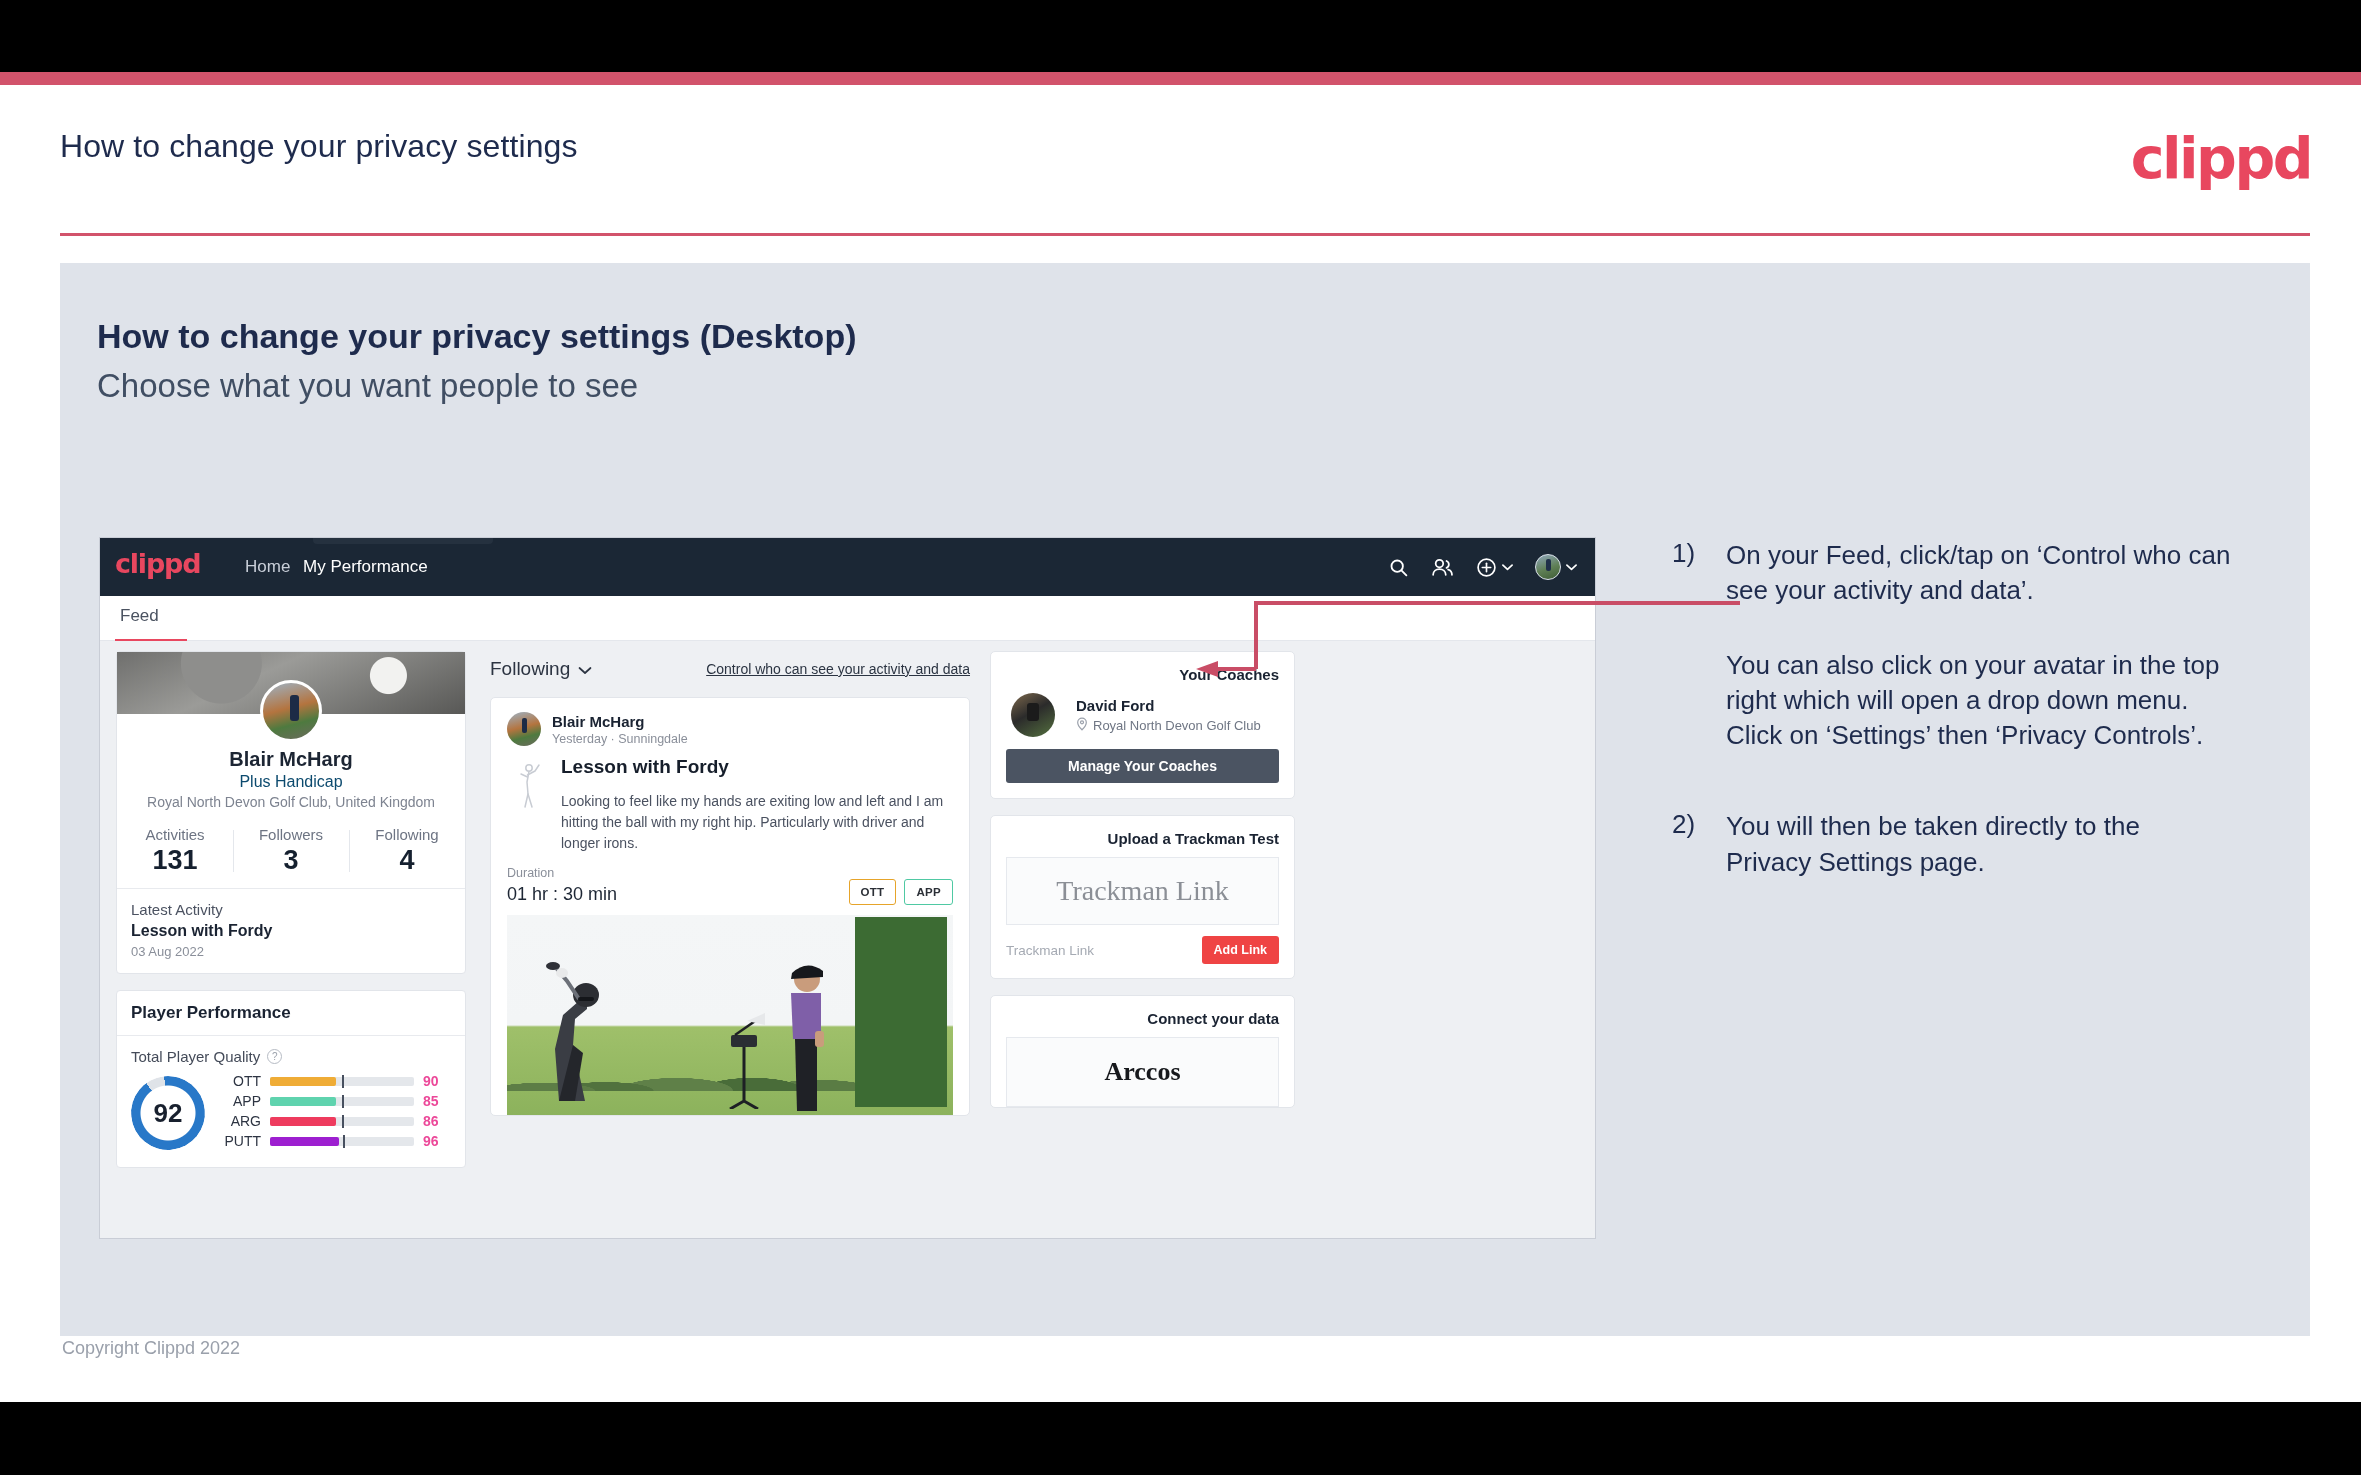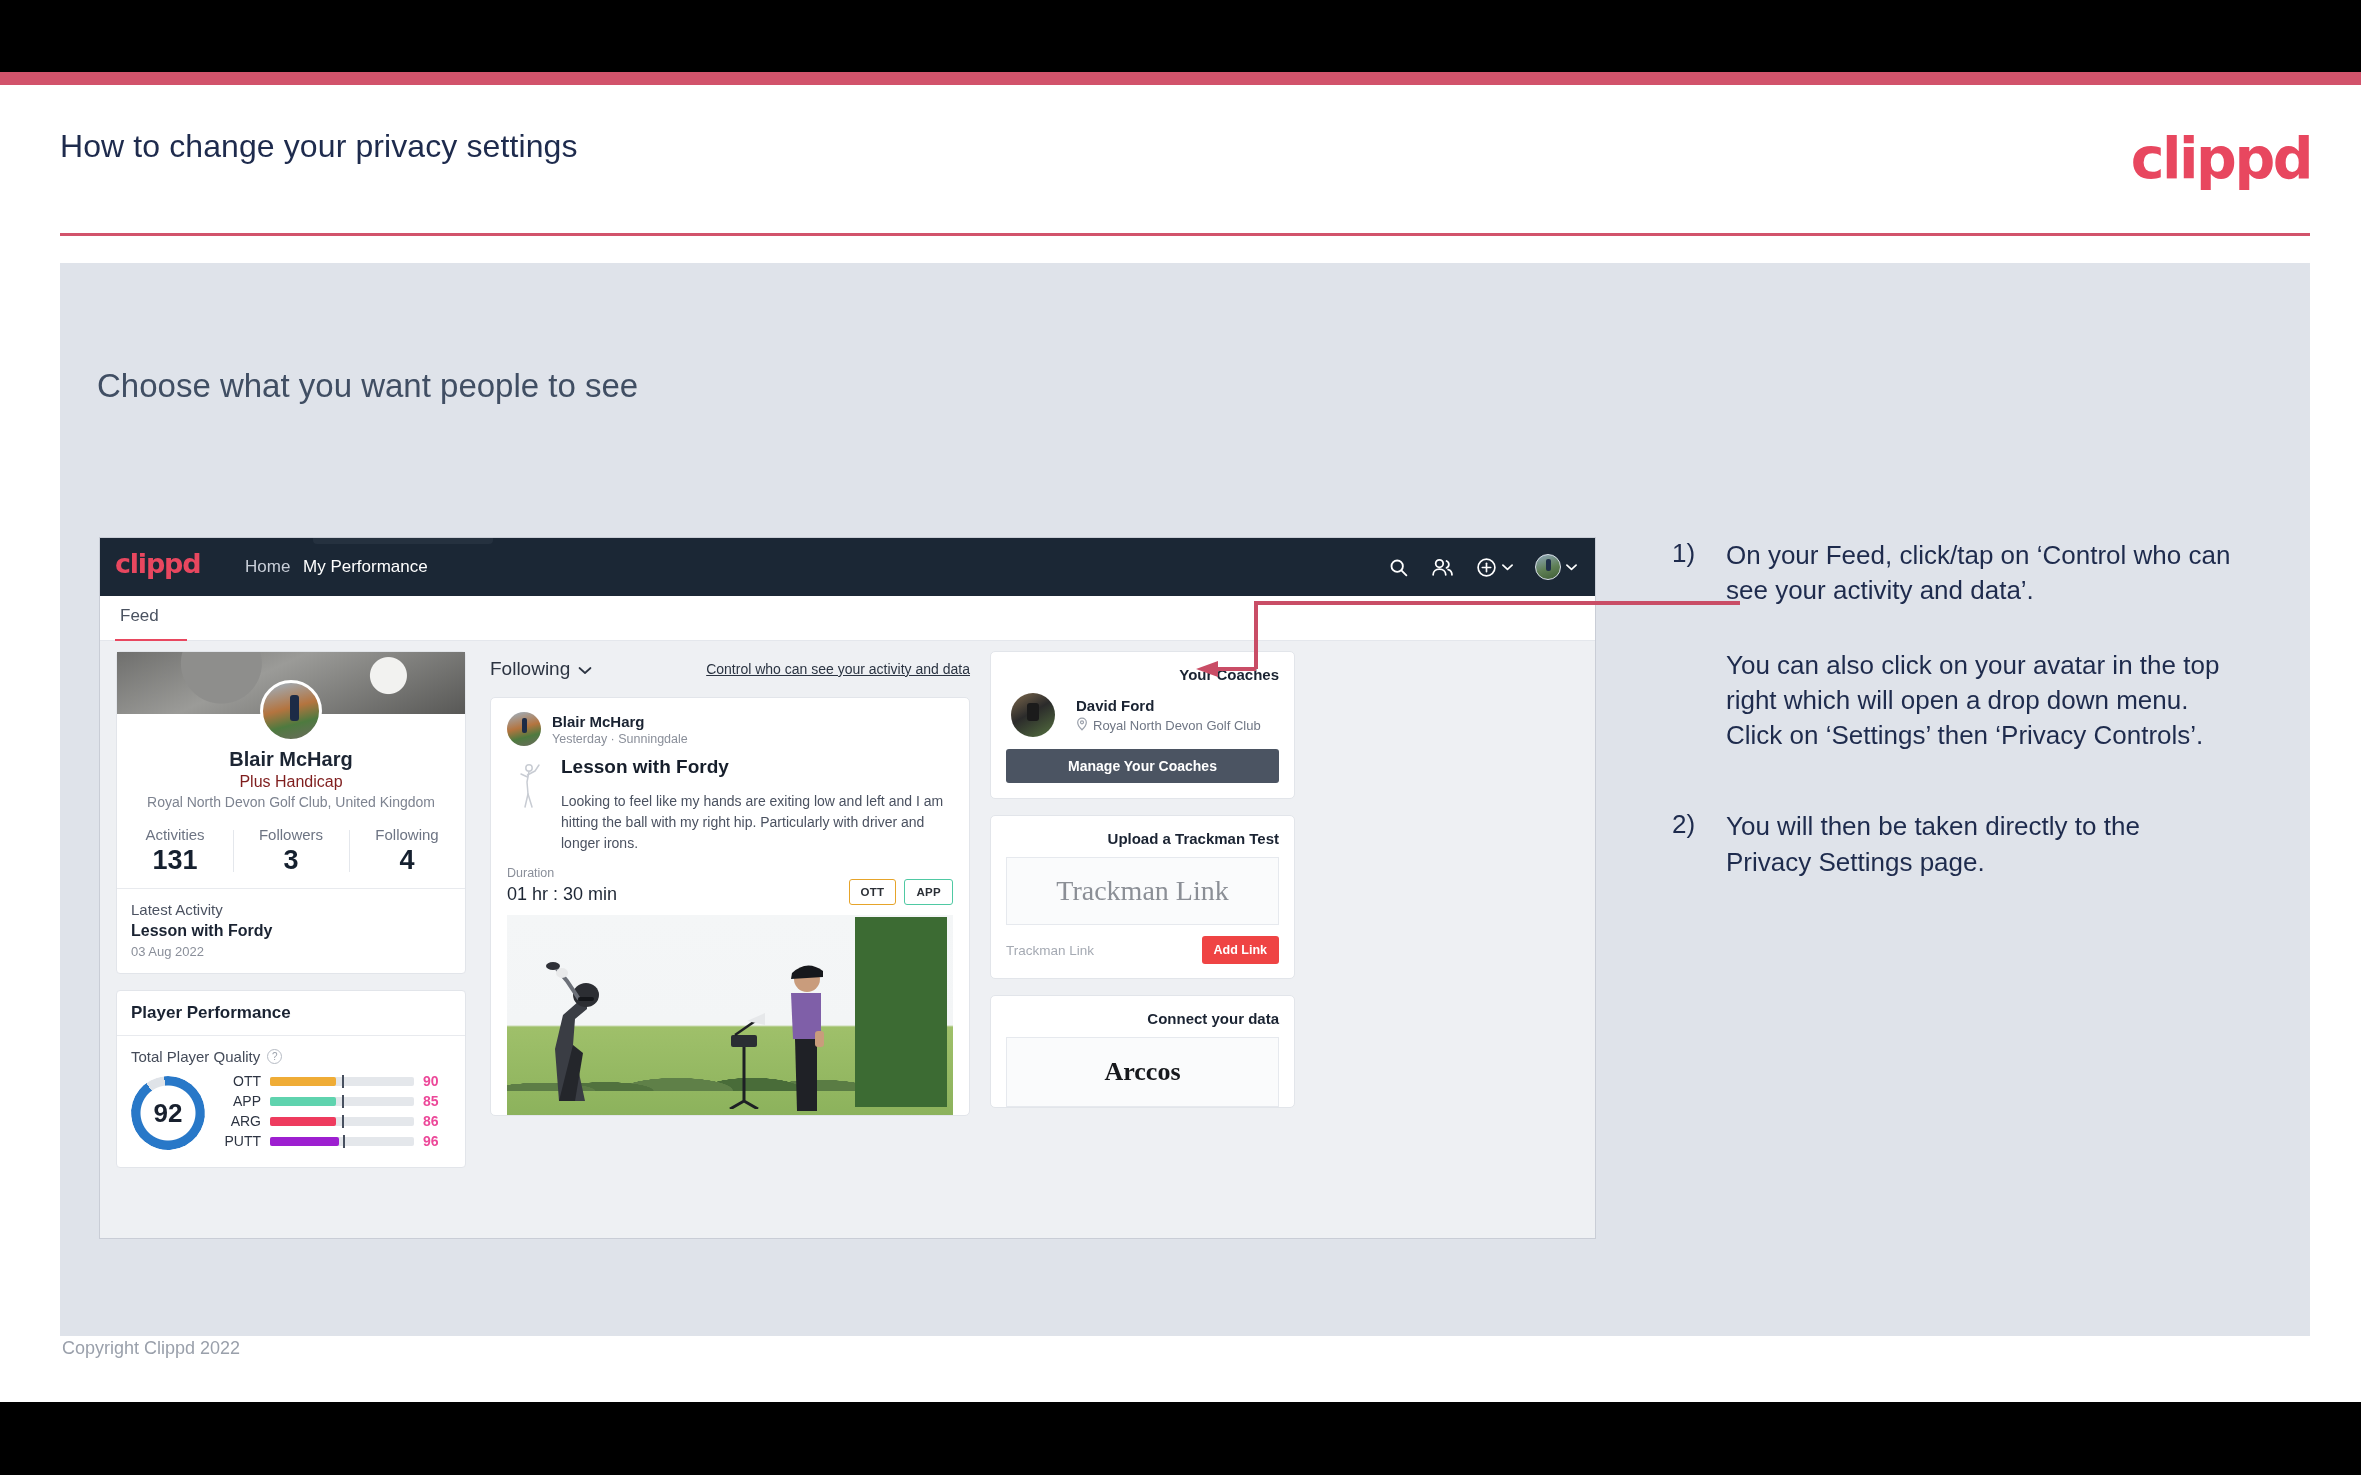--- a/index.html
+++ b/index.html
@@ -121,21 +121,21 @@
   .profile-avatar {
     width:62px; height:62px; border-radius:50%; border:3px solid #fff;
     margin:-34px auto 0; position:relative; overflow:hidden;
     background:linear-gradient(165deg,#9db3c6 0%,#b4743f 45%,#4e7a3f 70%,#6d6a5f 100%);
   }
   .profile-avatar::after{
     content:""; position:absolute; left:27px; top:12px; width:9px; height:26px;
     background:#1d2b46; border-radius:3px;
   }
   .profile-name { text-align:center; font-size:20px; font-weight:700; color:#1c2533; margin-top:6px; }
-  .profile-sub  { text-align:center; font-size:16px; color:#7f1d1d; margin-top:2px; }
+  .profile-sub  { text-align:center; font-size:16px; color:#0c4a6e; margin-top:2px; }
   .profile-club { text-align:center; font-size:14px; color:#7d8390; margin-top:3px; padding-bottom:10px;}
   .stats { display:flex; border-top:0; padding:6px 0 12px; }
   .stat { flex:1; text-align:center; position:relative; }
   .stat + .stat::before{ content:""; position:absolute; left:0; top:4px; bottom:4px; width:1px; background:#e4e7ec; }
   .stat-label { font-size:15px; color:#6d7483; }
   .stat-value { font-size:27px; font-weight:700; color:#15202f; margin-top:2px; }
   .latest { border-top:1px solid #e8eaee; padding:12px 14px 14px; }
   .latest-label { font-size:15px; color:#4b5261; }
   .latest-title { font-size:16px; font-weight:700; color:#1a2332; margin-top:4px; }
   .latest-date  { font-size:13px; color:#8a8f9a; margin-top:4px; }
@@ -256,20 +256,21 @@
 <div id="slide">
 
   <div class="bar-top-black"></div>
   <div class="bar-top-pink"></div>
 
   <div class="slide-header-title">How to change your privacy settings</div>
   <div class="brand-logo">clippd</div>
   <div class="header-rule"></div>
 
   <div class="content-panel"></div>
+  <div class="panel-h1">How to change your privacy settings (Desktop)</div>
   <div class="panel-h2">Choose what you want people to see</div>
 
   <div class="app-shot">
 
     <div class="app-nav">
       <div class="nav-tooltip"></div>
       <div class="nav-logo">clippd</div>
       <div class="nav-link home">Home</div>
       <div class="nav-link perf">My Performance</div>
       <div class="nav-icons">

